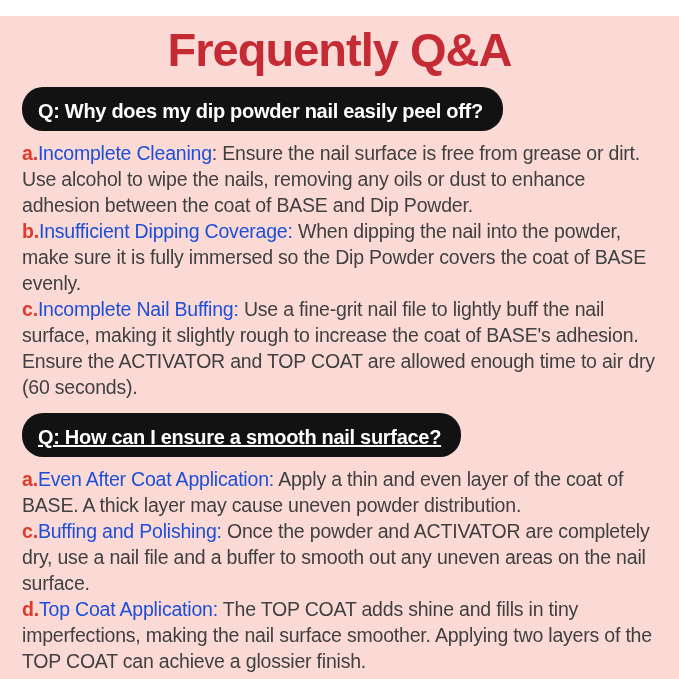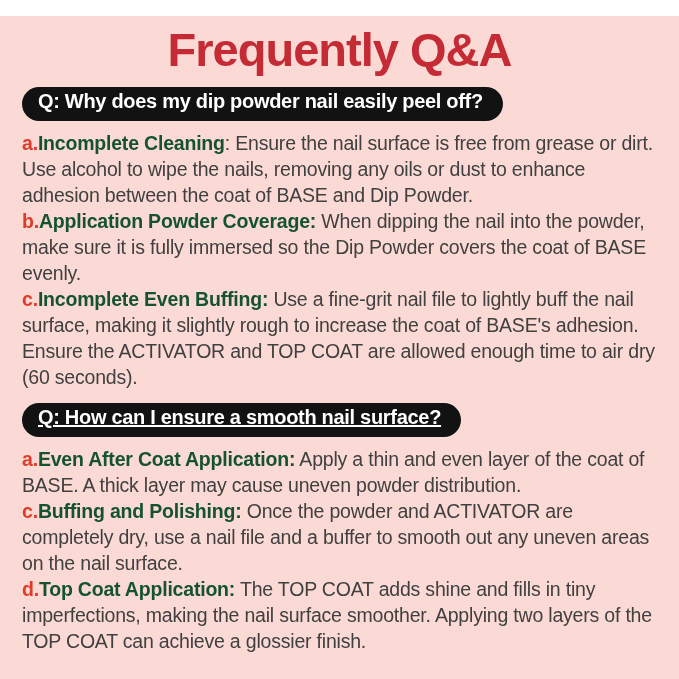--- a/index.html
+++ b/index.html
@@ -26,21 +26,21 @@
     color: #c52b35;
   }
   .content {
     padding: 0 22px;
   }
   .banner {
     display: inline-block;
     background: #121212;
     color: #ffffff;
     border-radius: 21px;
-    padding: 3px 20px 8px 16px;
+    padding: 13px 20px 8px 16px;
     font-size: 20px;
     font-weight: 700;
     letter-spacing: -0.3px;
     margin: 0 0 9px 0;
   }
   .banner.first {
     margin-top: 10px;
   }
   .banner.second {
     margin-top: 13px;
@@ -51,45 +51,45 @@
     font-size: 19.5px;
     line-height: 26px;
     letter-spacing: -0.2px;
     color: #404040;
   }
   .item .letter {
     font-weight: 700;
     color: #e23a2a;
   }
   .item .lead {
-    font-weight: 700;
-    color: #14532d;
+    font-weight: 400;
+    color: #1d4ed8;
   }
   .item .body {
     color: #404040;
   }
 </style>
 </head>
 <body>
 
 <div class="page">
   <h1 class="title">Frequently Q&amp;A</h1>
 
   <div class="content">
 
     <section>
       <div class="banner first">
         <span>Q: Why does my dip powder nail easily peel off?</span>
       </div>
 
       <p class="item"><span class="letter">a.</span><span class="lead">Incomplete Cleaning</span><span class="body">: Ensure the nail surface is free from grease or dirt. Use alcohol to wipe the nails, removing any oils or dust to enhance adhesion between the coat of BASE and Dip Powder.</span></p>
 
-      <p class="item"><span class="letter">b.</span><span class="lead">Application Powder Coverage:</span><span class="body"> When dipping the nail into the powder, make sure it is fully immersed so the Dip Powder covers the coat of BASE evenly.</span></p>
+      <p class="item"><span class="letter">b.</span><span class="lead">Insufficient Dipping Coverage:</span><span class="body"> When dipping the nail into the powder, make sure it is fully immersed so the Dip Powder covers the coat of BASE evenly.</span></p>
 
-      <p class="item"><span class="letter">c.</span><span class="lead">Incomplete Even Buffing:</span><span class="body"> Use a fine-grit nail file to lightly buff the nail surface, making it slightly rough to increase the coat of BASE's adhesion. Ensure the ACTIVATOR and TOP COAT are allowed enough time to air dry (60 seconds).</span></p>
+      <p class="item"><span class="letter">c.</span><span class="lead">Incomplete Nail Buffing:</span><span class="body"> Use a fine-grit nail file to lightly buff the nail surface, making it slightly rough to increase the coat of BASE's adhesion. Ensure the ACTIVATOR and TOP COAT are allowed enough time to air dry (60 seconds).</span></p>
     </section>
 
     <section>
       <div class="banner second">
         <span>Q: How can I ensure a smooth nail surface?</span>
       </div>
 
       <p class="item"><span class="letter">a.</span><span class="lead">Even After Coat Application:</span><span class="body"> Apply a thin and even layer of the coat of BASE. A thick layer may cause uneven powder distribution.</span></p>
 
 

